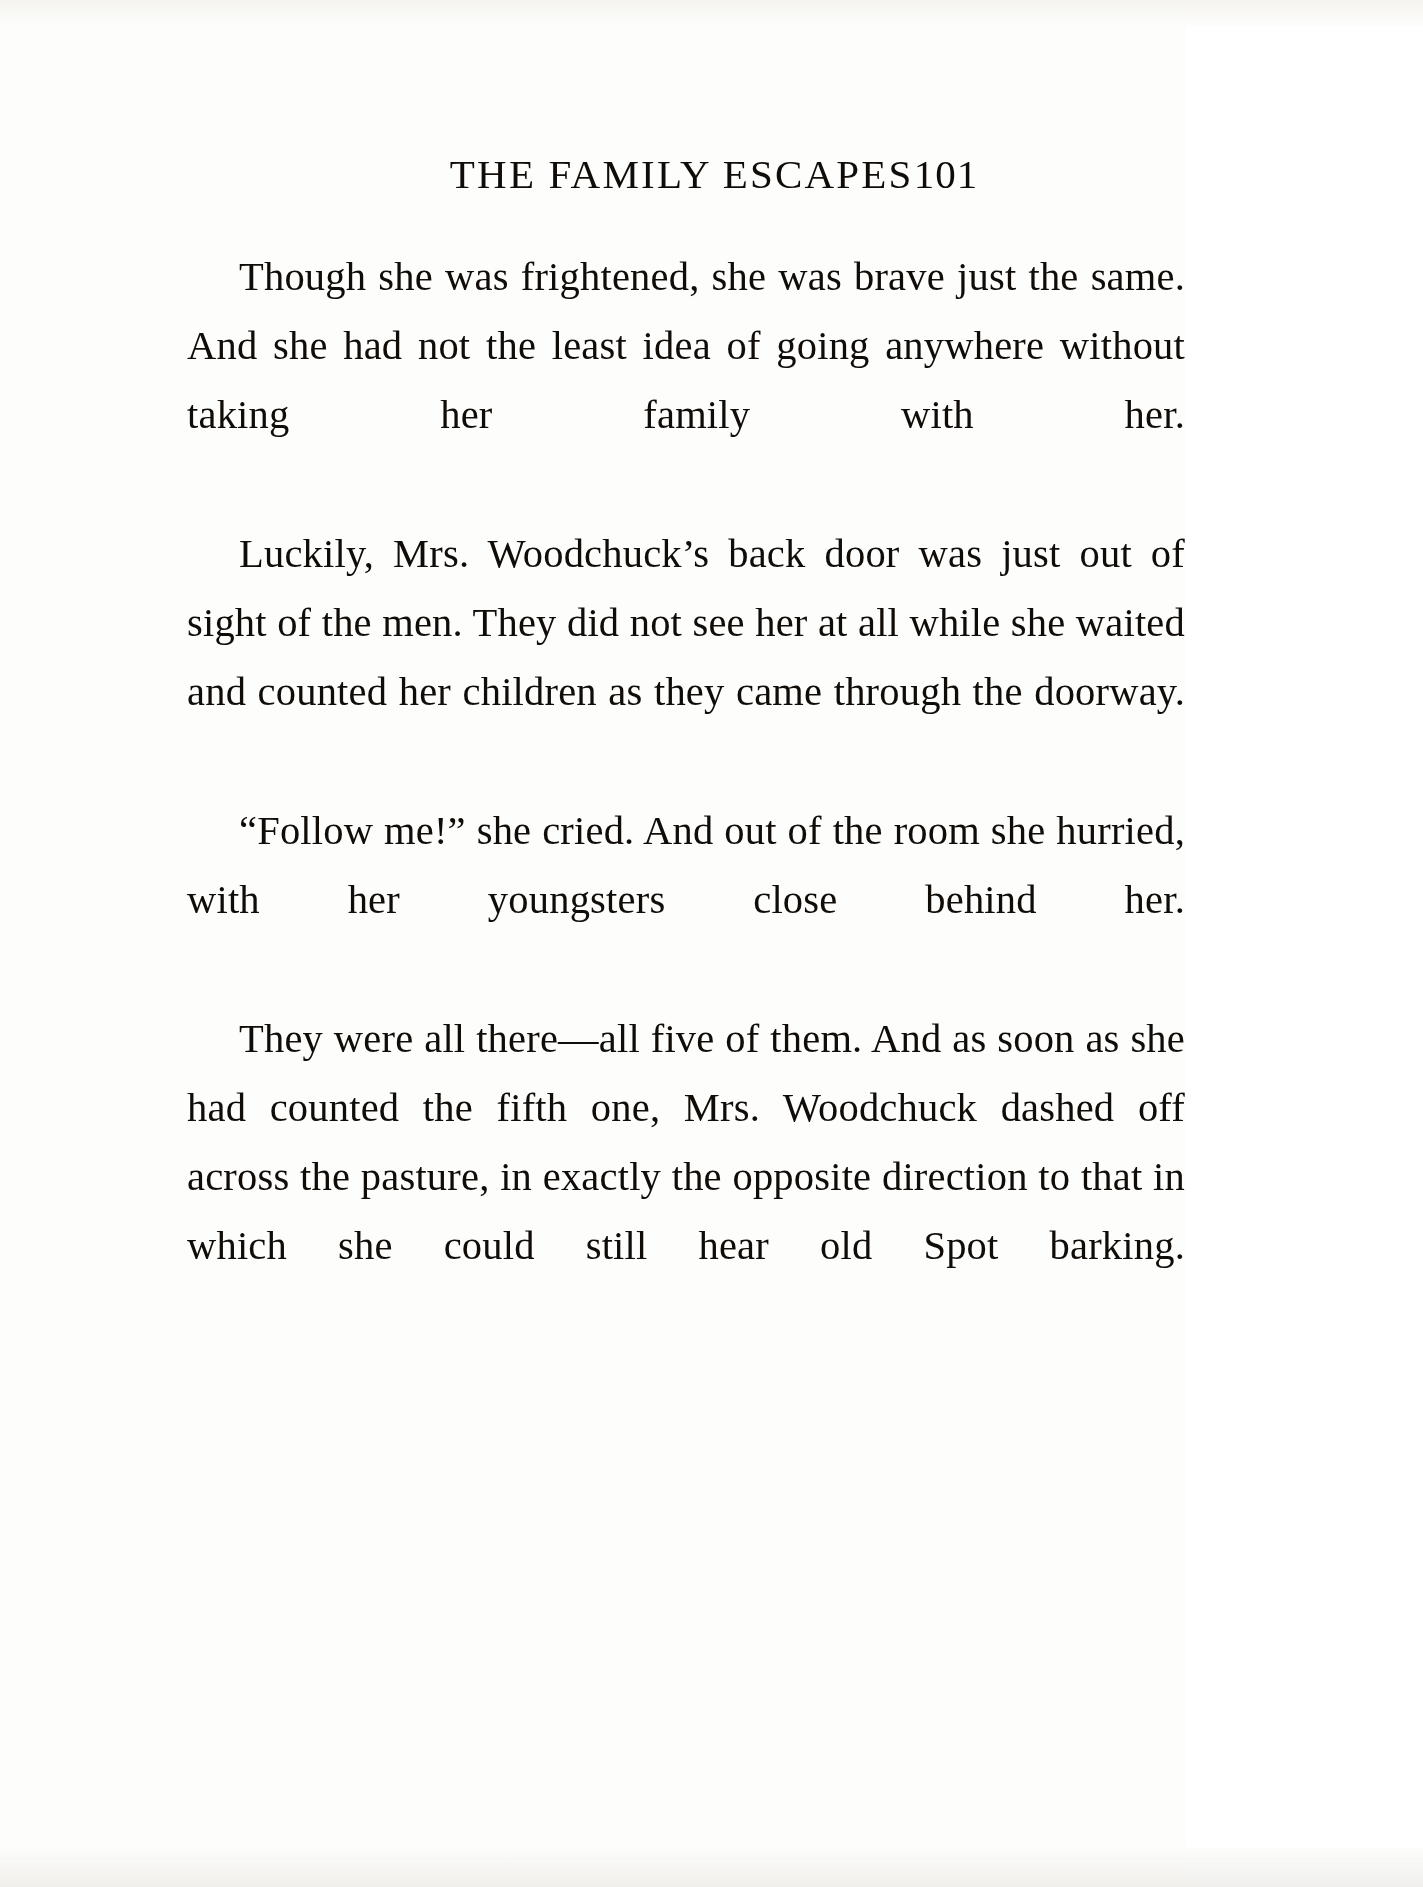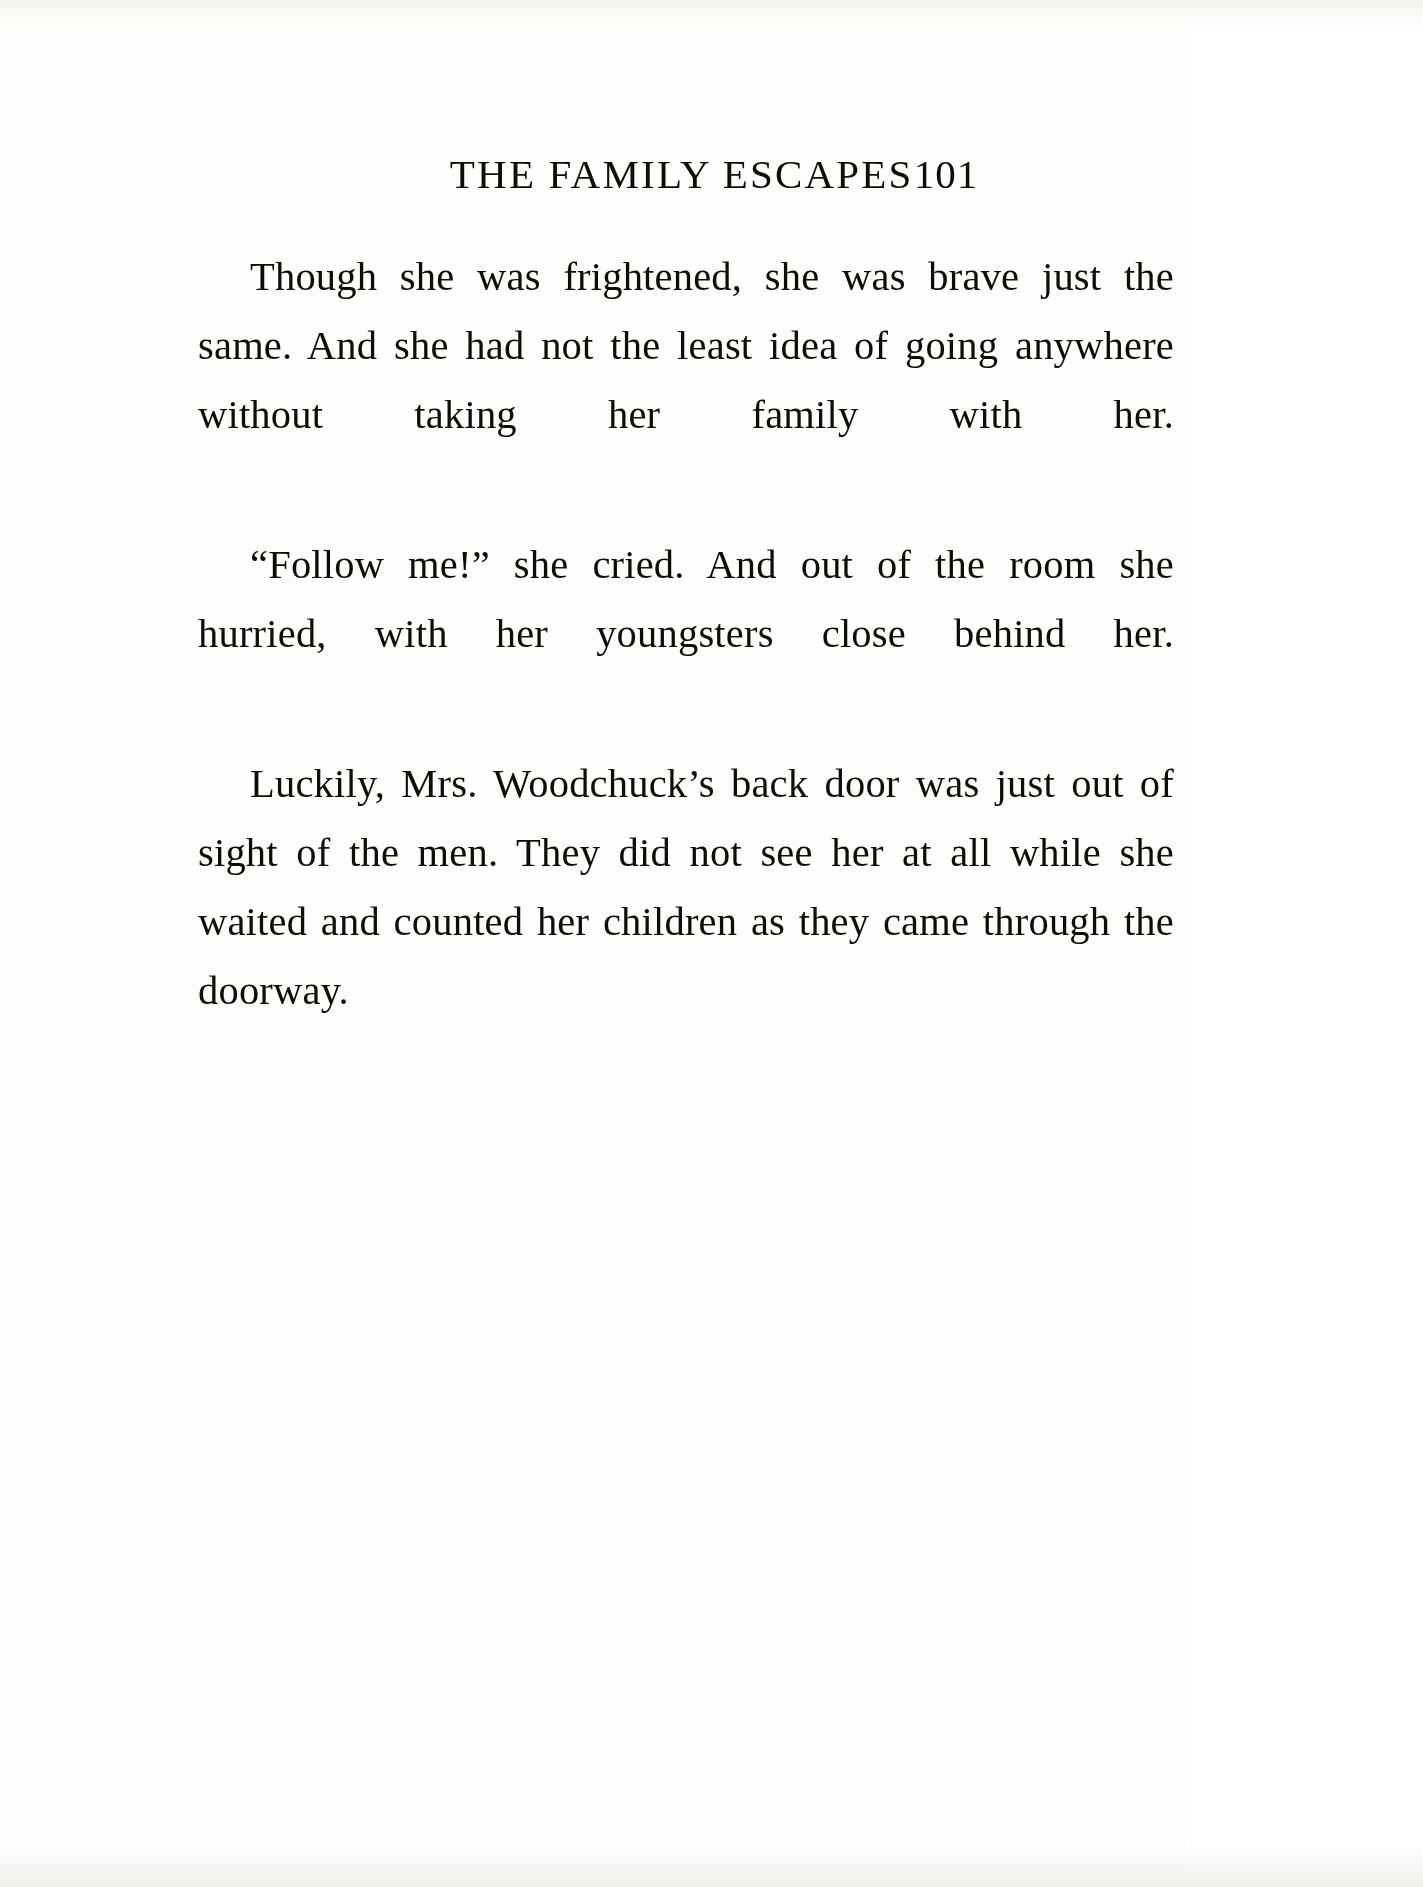--- a/index.html
+++ b/index.html
@@ -73,21 +73,21 @@
     letter-spacing: 1px;
   }
   .body-text {
     font-size: 40.5px;
     line-height: 69px;
     text-align: justify;
     text-justify: inter-word;
     letter-spacing: 0.2px;
   }
   .body-text p {
-    margin: 12px;
+    margin: 1px;
     text-indent: 52px;
   }
   
   .body-text p::after {
     content: "";
     display: inline-block;
     width: 100%;
   }
   .body-text p.lastline-short::after {
     display: none;
@@ -101,21 +101,22 @@
 
   <div class="content">
 
     <div class="header">
       <span class="header-title">THE FAMILY ESCAPES</span>
       <span class="header-pageno">101</span>
     </div>
 
     <div class="body-text">
       <p>Though she was frightened, she was brave just the same.  And she had not the least idea of going anywhere without taking her family with her.</p>
+      <p>Luckily, Mrs. Woodchuck’s back door was just out of sight of the men.  They did not see her at all while she waited and counted her children as they came through the doorway.</p>
       <p>“Follow me!” she cried.  And out of the room she hurried, with her youngsters close behind her.</p>
-      <p>Luckily, Mrs. Woodchuck’s back door was just out of sight of the men.  They did not see her at all while she waited and counted her children as they came through the doorway.</p>
+      <p>They were all there—all five of them.  And as soon as she had counted the fifth one, Mrs. Woodchuck dashed off across the pasture, in exactly the opposite direction to that in which she could still hear old Spot barking.</p>
     </div>
 
   </div>
 
   <div class="scan-rule-bottom"></div>
   <div class="scan-edge-bottom"></div>
 </div>
 
 </body></html>

